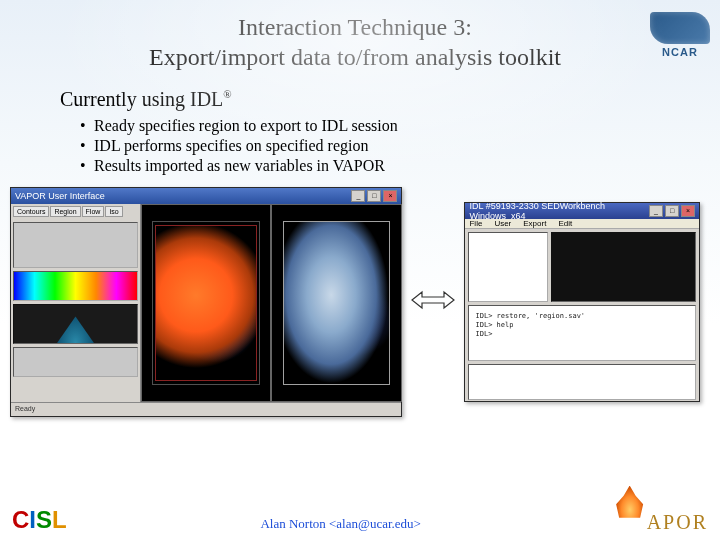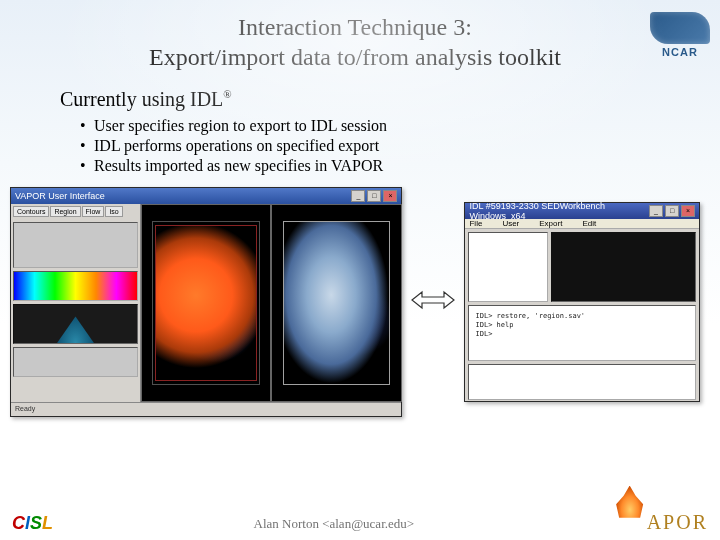--- a/index.html
+++ b/index.html
@@ -67,34 +67,34 @@
   }
   .wireframe { position:absolute; inset:8%; border:1px solid rgba(200,200,200,0.4); }
   .vapor-status { height:14px; background:#d6d3ce; border-top:1px solid #888; font-size:7px; padding:2px 4px; color:#333; white-space:nowrap; overflow:hidden;}
   .arrows { width:46px; text-align:center; }
   .arrows svg { width:46px; height:28px; }
   .idl-window {
     width: 240px; height: 200px; background:#d6d3ce; border:1px solid #2a2a2a;
     box-shadow: 2px 2px 4px rgba(0,0,0,0.3);
     display:flex; flex-direction:column; font-family:Arial,sans-serif; font-size:8px;
   }
-  .idl-menubar { height:12px; background:#ece9d8; border-bottom:1px solid #aaa; display:flex; gap:20px; padding:0 4px; font-size:8px; align-items:center;}
+  .idl-menubar { height:12px; background:#ece9d8; border-bottom:1px solid #aaa; display:flex; gap:12px; padding:0 4px; font-size:8px; align-items:center;}
   .idl-body { flex:1; display:flex; flex-direction:column; padding:3px; gap:3px;}
   .idl-row { display:flex; gap:3px;}
   .idl-tree { width:80px; height:70px; background:#fff; border:1px inset #aaa;}
   .idl-graph { flex:1; height:70px; background:#111; border:1px inset #666;}
   .idl-console { height:56px; background:#fff; border:1px inset #aaa; font-family:monospace; font-size:7px; padding:6px; color:#222; line-height:1.3; overflow:hidden;}
   .idl-varlist { height:36px; background:#fff; border:1px inset #aaa;}
   .footer {
     position:absolute; bottom:6px; left:0; right:0;
     display:flex; align-items:flex-end; padding:0 12px;
   }
-  .cisl-logo { font-family:Arial,sans-serif; font-size:18px; font-weight:900; font-style:italic; }
+  .cisl-logo { font-family:Arial,sans-serif; font-size:24px; font-weight:900; }
   .cisl-c { color:#c00000; } .cisl-i { color:#0060c0; } .cisl-s { color:#008a00; } .cisl-l { color:#e09000; }
-  .footer-text { flex:1; text-align:center; font-size:13px; color:#737373; padding-bottom:2px;}
+  .footer-text { flex:1; text-align:center; font-size:13px; color:#1d4ed8; padding-bottom:2px;}
   .vapor-logo { display:flex; align-items:center; gap:2px;}
   .flame { width:30px; height:34px; background: radial-gradient(ellipse at 50% 70%, #ffcc66 0%, #ff8a2a 40%, #cc4a00 70%, transparent 80%); clip-path: polygon(50% 0%, 70% 30%, 95% 55%, 85% 95%, 15% 95%, 5% 55%, 30% 30%); }
   .vapor-text { font-family:"Times New Roman",serif; font-size:20px; letter-spacing:2px; color:#b08020; font-weight:400;margin-top:40px;}
 </style>
 </head>
 <body>
 
 <div class="cloud-overlay"></div>
 
 <div class="header">
@@ -106,23 +106,23 @@
     <div class="ncar-icon"></div>
     <div class="ncar-text">NCAR</div>
   </div>
 </div>
 
 <div class="subhead">
   <span>Currently using IDL</span><sup>®</sup>
 </div>
 
 <ul class="bullets">
-  <li>User specifies region to export to IDL session</li>
-  <li>IDL performs operations on specified export</li>
-  <li>Results imported as new specifies in VAPOR</li>
+  <li>Ready specifies region to export to IDL session</li>
+  <li>IDL performs specifies on specified region</li>
+  <li>Results imported as new variables in VAPOR</li>
 </ul>
 
 <div class="visuals">
 
   <div class="vapor-window">
     <div class="win-titlebar">
       <span>VAPOR User Interface</span>
       <span class="spacer"></span>
       <div class="win-btns">
         <div class="win-btn">_</div>

